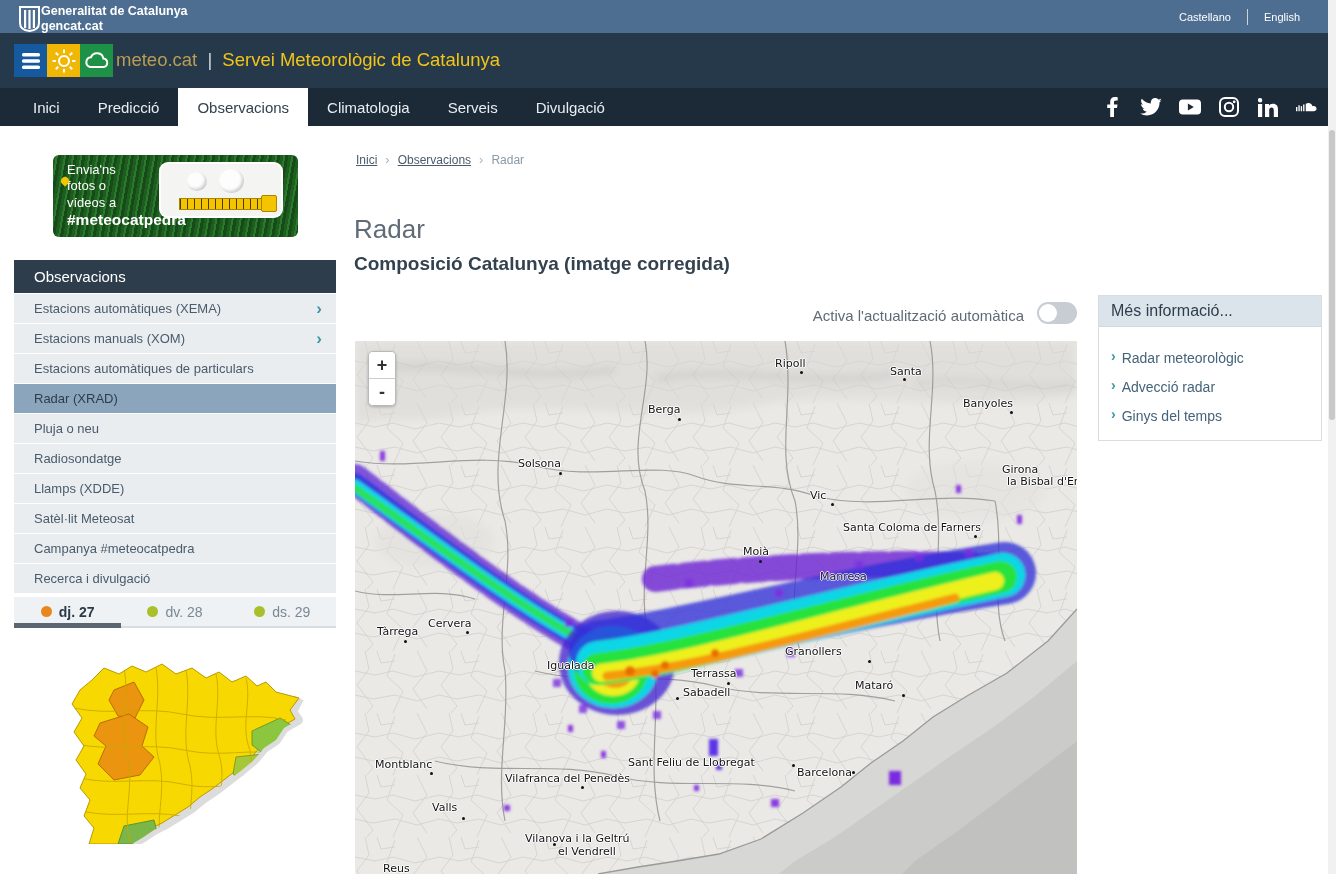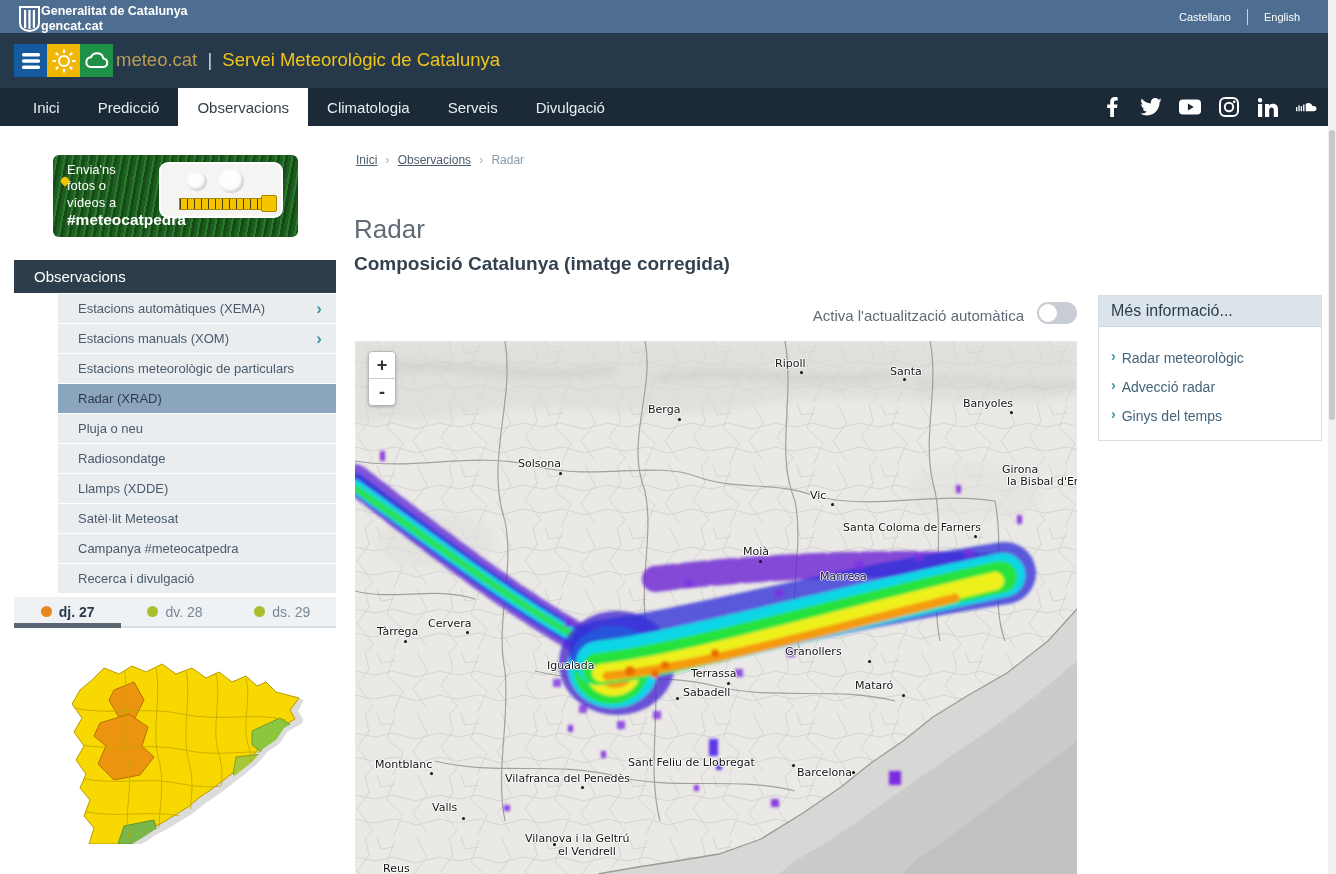--- a/index.html
+++ b/index.html
@@ -44,21 +44,21 @@
   .hail1{position:absolute;left:26px;top:8px;width:20px;height:19px;background:#fdfdfd;border-radius:50%;box-shadow:inset -2px -2px 3px #cfcfcf;}
   .hail2{position:absolute;left:58px;top:5px;width:25px;height:24px;background:#fdfdfd;border-radius:50%;box-shadow:inset -2px -2px 3px #cfcfcf;}
   .tape{position:absolute;left:18px;top:34px;width:86px;height:10px;background:#f5c400;border:1px solid #a88600;
         background-image:repeating-linear-gradient(90deg,#4a3a00 0 1px,transparent 1px 7px);}
   .tape-end{position:absolute;left:100px;top:31px;width:14px;height:15px;background:#f5c400;border:1px solid #a88600;border-radius:2px;}
   .pin{position:absolute;left:8px;top:22px;width:8px;height:8px;background:#f5c400;border-radius:50% 50% 50% 0;transform:rotate(-45deg);}
 
   .side-menu{position:absolute;left:14px;top:260px;width:322px;}
   .side-head{height:33px;background:#2e3d4c;color:#fff;font-size:15px;display:flex;align-items:center;padding-left:20px;box-sizing:border-box;}
   .side-item{height:29px;margin-top:1px;background:#e9edf0;color:#4a5b6c;font-size:13px;display:flex;align-items:center;
-             padding:0 14px 0 20px;box-sizing:border-box;cursor:pointer;justify-content:space-between;margin-left:44px;}
+             padding:0 14px 0 20px;box-sizing:border-box;cursor:pointer;justify-content:space-between;}
   .side-item.selected{background:#8aa5bc;color:#2e3d4c;}
   .chev{color:#3e97a8;font-size:17px;font-weight:bold;line-height:1;}
 
   .avisos{position:absolute;left:14px;top:597px;width:322px;height:277px;overflow:hidden;}
   .av-head{height:30px;background:#2e3d4c;color:#fff;font-size:15px;display:flex;align-items:center;gap:9px;padding-left:14px;box-sizing:border-box;}
   .av-tabs{height:29px;background:#eef2f5;display:flex;border-bottom:2px solid #d7dde2;}
   .av-tab{flex:1;display:flex;align-items:center;justify-content:center;gap:7px;font-size:14px;color:#7a8894;cursor:pointer;position:relative;}
   .av-tab.active{color:#2c3a48;font-weight:bold;}
   .av-tab.active::after{content:"";position:absolute;left:0;right:0;bottom:-2px;height:5px;background:#5a6772;}
   .dot{width:11px;height:11px;border-radius:50%;}
@@ -233,21 +233,21 @@
     <div class="side-head">Observacions</div>
     <div class="side-item">
       <span>Estacions automàtiques (XEMA)</span>
       <span class="chev">›</span>
     </div>
     <div class="side-item">
       <span>Estacions manuals (XOM)</span>
       <span class="chev">›</span>
     </div>
     <div class="side-item">
-        <span>Estacions meteorològic de particulars</span>
+        <span>Estacions automàtiques de particulars</span>
       </div>
     <div class="side-item selected">
         <span>Radar (XRAD)</span>
       </div>
     <div class="side-item">
         <span>Pluja o neu</span>
       </div>
     <div class="side-item">
         <span>Radiosondatge</span>
       </div>

